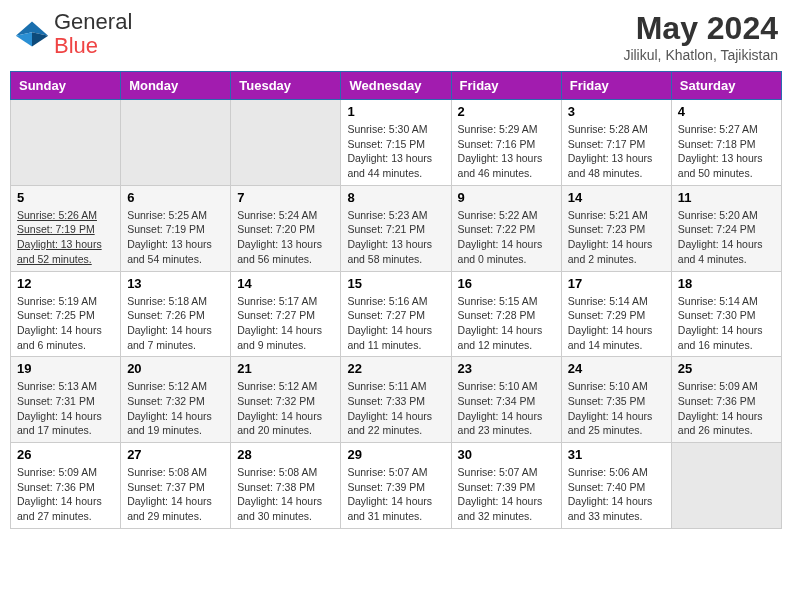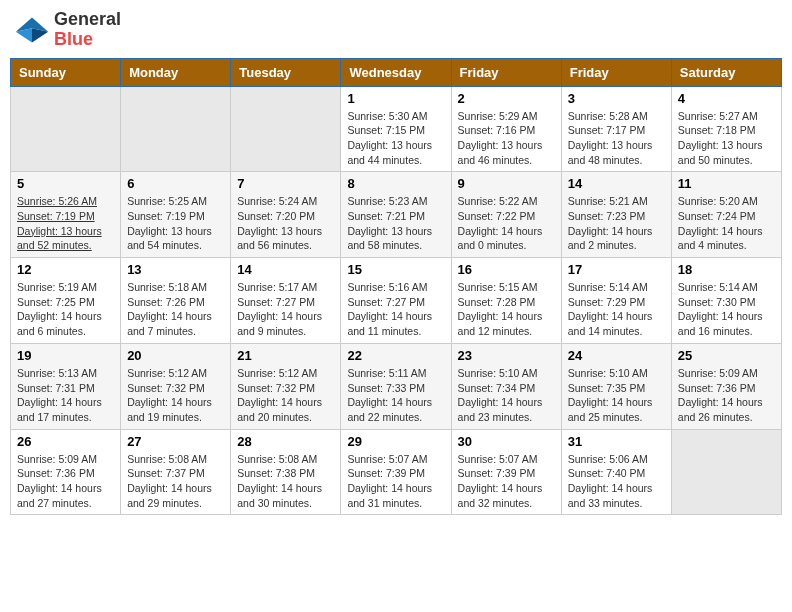--- a/index.html
+++ b/index.html
@@ -16,22 +16,22 @@
       align-items: flex-start;
       margin-bottom: 8px;
       padding: 0 4px;
     }
     .logo {
       display: flex;
       align-items: center;
       gap: 4px;
     }
     .logo-text {
-      font-size: 18px;
-      font-weight: bold;
+      font-size: 22px;
+      font-weight: normal;
       line-height: 1.1;
     }
     .logo-general { color: #333; }
     .logo-blue { color: #ef4444; }
     .logo-icon {
       width: 36px;
       height: 30px;
     }
     .title-block {
       text-align: right;
@@ -43,21 +43,21 @@
     }
     .location {
       font-size: 14px;
       color: #555;
     }
     .calendar {
       width: 100%;
       border-collapse: collapse;
     }
     .calendar th {
-      background: #a16207;
+      background: #a21caf;
       color: #fff;
       text-align: left;
       padding: 6px 8px;
       font-size: 13px;
       border: 1px solid #2a6bb0;
     }
     .calendar td {
       border: 1px solid #ccc;
       vertical-align: top;
       padding: 4px 6px;
@@ -90,20 +90,24 @@
     <svg class="logo-icon" viewBox="0 0 40 32" xmlns="http://www.w3.org/2000/svg">
       <polygon points="20,2 38,18 20,14 2,18" fill="#1a6fae"></polygon>
       <polygon points="20,14 38,18 20,30" fill="#0d4a7a"></polygon>
       <polygon points="20,14 2,18 20,30" fill="#2a8fd4"></polygon>
     </svg>
     <div class="logo-text">
       <span class="logo-general">General</span><br>
       <span class="logo-blue">Blue</span>
     </div>
   </div>
+  <div class="title-block">
+    <div class="month-title">May 2024</div>
+    <div class="location">Jilikul, Khatlon, Tajikistan</div>
+  </div>
 </div>
 
 <table class="calendar">
   <thead>
     <tr>
     <th>Sunday</th>
         <th>Monday</th>
         <th>Tuesday</th>
         <th>Wednesday</th>
         <th>Friday</th>

